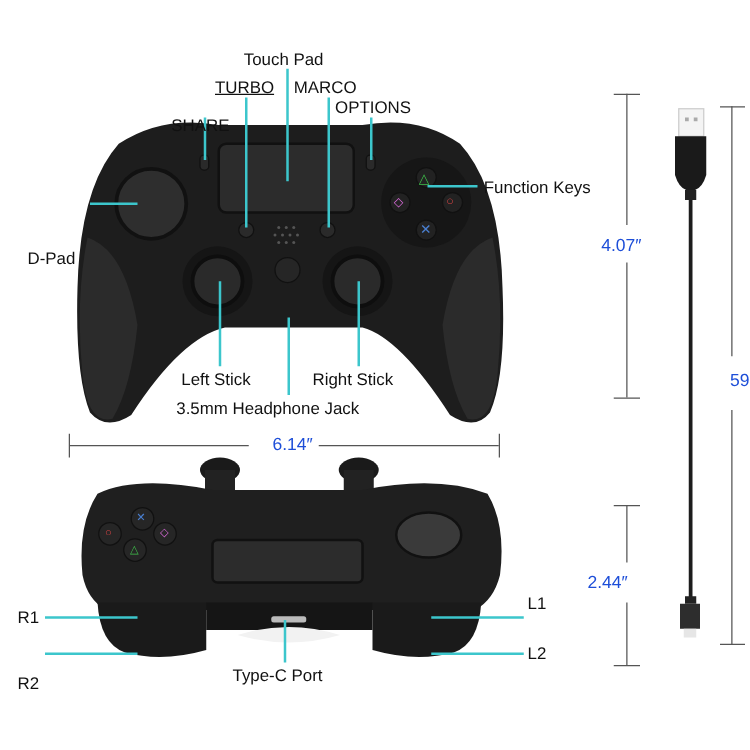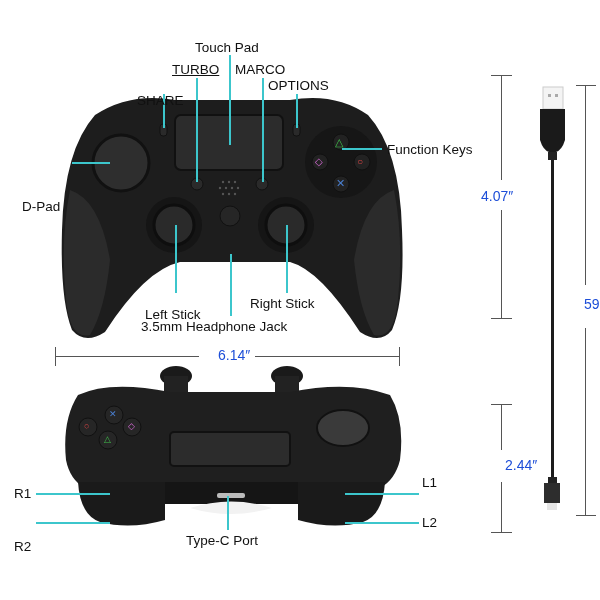--- a/index.html
+++ b/index.html
@@ -74,21 +74,21 @@
 <div class="lead" style="left:286px;top:225px;width:2px;height:68px;"></div>
 <div class="lead" style="left:230px;top:254px;width:2px;height:62px;"></div>
 
 <span class="lbl" style="left:195px;top:41px;">Touch Pad</span>
 <span class="lbl" style="left:172px;top:63px;text-decoration:underline;">TURBO</span>
 <span class="lbl" style="left:235px;top:63px;">MARCO</span>
 <span class="lbl" style="left:137px;top:94px;">SHARE</span>
 <span class="lbl" style="left:268px;top:79px;">OPTIONS</span>
 <span class="lbl" style="left:22px;top:156px;margin-top:44px;">D-Pad</span>
 <span class="lbl" style="left:387px;top:143px;">Function Keys</span>
-<span class="lbl" style="left:145px;top:297px;margin-top:11px;">Left Stick</span>
+<span class="lbl" style="left:145px;top:297px;">Left Stick</span>
 <span class="lbl" style="left:250px;top:297px;">Right Stick</span>
 <span class="lbl" style="left:141px;top:320px;">3.5mm Headphone Jack</span>
 
 <div class="dim" style="left:56px;top:356px;width:143px;height:1px;"></div>
 <div class="dim" style="left:255px;top:356px;width:144px;height:1px;"></div>
 <div class="dim" style="left:55px;top:347px;width:1px;height:19px;"></div>
 <div class="dim" style="left:399px;top:347px;width:1px;height:19px;"></div>
 <span class="dimtxt" style="left:206px;top:348px;margin-left:12px;">6.14″</span>
 
 <div class="dim" style="left:501px;top:75px;width:1px;height:105px;"></div>
@@ -139,21 +139,21 @@
 <span class="lbl" style="left:14px;top:487px;">R1</span>
 <span class="lbl" style="left:14px;top:516px;margin-top:24px;">R2</span>
 <span class="lbl" style="left:422px;top:476px;">L1</span>
 <span class="lbl" style="left:422px;top:516px;">L2</span>
 <span class="lbl" style="left:186px;top:534px;text-align:right;">Type-C Port</span>
 
 <div class="dim" style="left:501px;top:404px;width:1px;height:46px;"></div>
 <div class="dim" style="left:501px;top:482px;width:1px;height:50px;"></div>
 <div class="dim" style="left:491px;top:404px;width:21px;height:1px;"></div>
 <div class="dim" style="left:491px;top:532px;width:21px;height:1px;"></div>
-<span class="dimtxt" style="left:505px;top:458px;">2.44″</span>
+<span class="dimtxt" style="left:470px;top:458px;">2.44″</span>
 
 <div>
   <svg width="600" height="600" style="left:0;top:0">
 
     <rect x="543" y="87" width="20" height="22" fill="#f4f4f4" stroke="#ccc"></rect>
     <rect x="548" y="94" width="3" height="3" fill="#aaa"></rect>
       <rect x="555" y="94" width="3" height="3" fill="#aaa"></rect>
 
     <path d="M540 109 L565 109 L565 140 Q562 150 556 152 L549 152 Q543 150 540 140 Z" fill="#1a1a1a"></path>
     <rect x="548" y="152" width="9" height="8" fill="#222"></rect>

